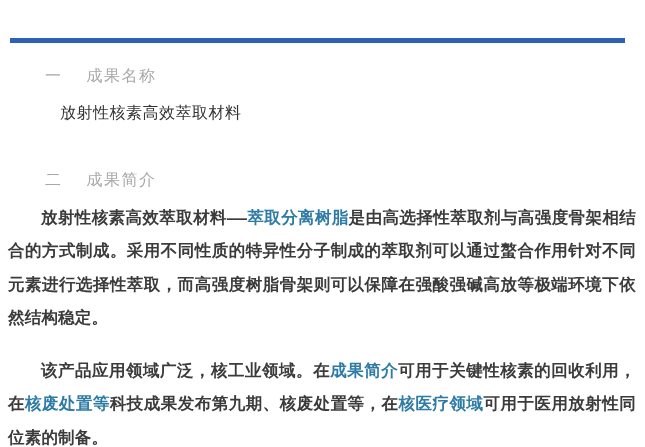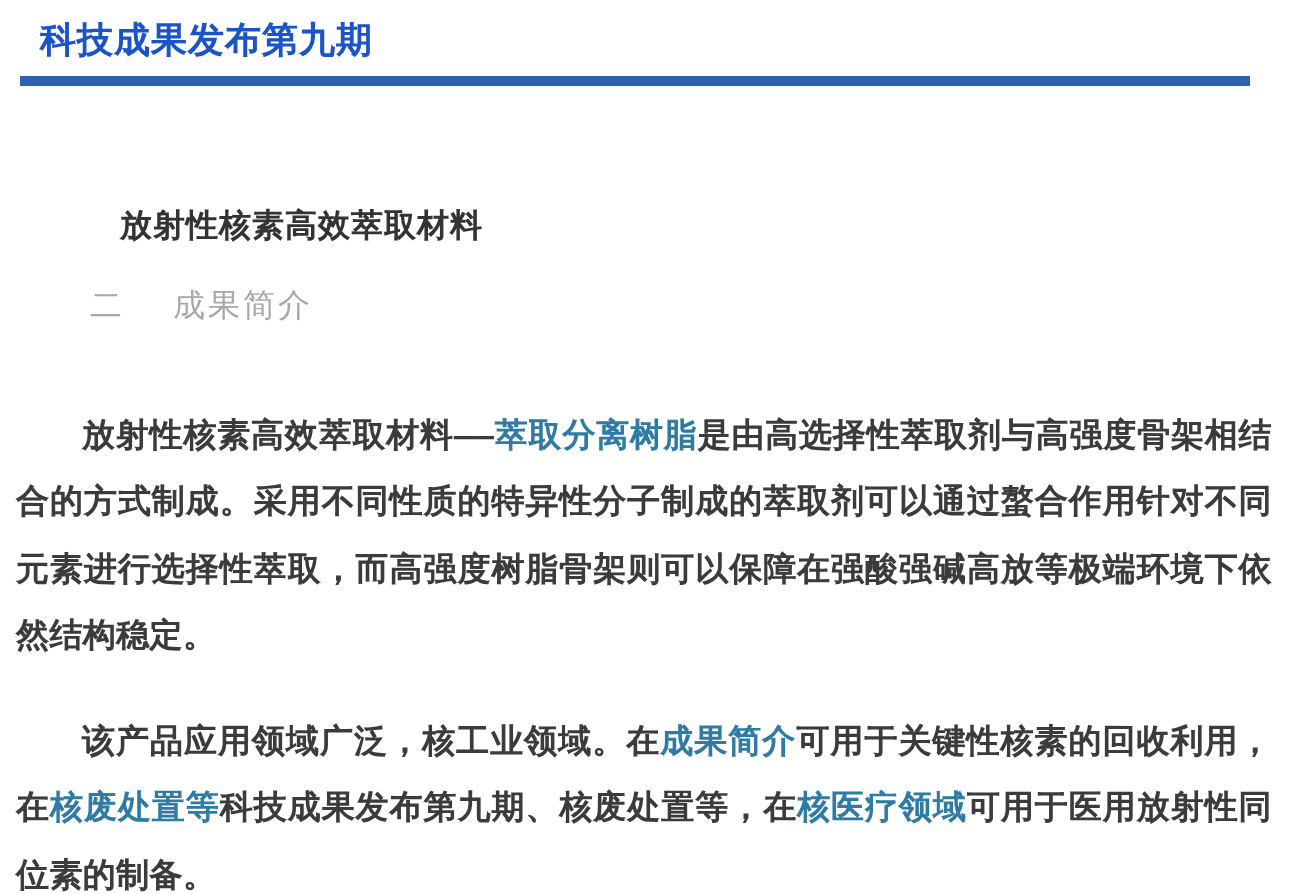--- a/index.html
+++ b/index.html
@@ -43,27 +43,27 @@
     font-size: 16px;
     color: var(--label-gray, #a8a8a8);
     letter-spacing: 1.5px;
     white-space: nowrap;
   }
   .section-label .sec-num {
     display: inline-block;
     margin-right: 24px;
   }
   .section-1 { top: 66px; }
-  .section-2 { top: 143px; font-family: Liberation Mono, monospace; }
+  .section-2 { top: 170px; font-family: Liberation Mono, monospace; }
   .achievement-name {
     position: absolute;
     left: 60px;
     top: 103px;
     font-size: 16px;
-    font-weight: bold;
+    font-weight: normal;
     color: #333333;
     letter-spacing: 0.5px;
     white-space: nowrap;
   }
   .body-paragraph {
     position: absolute;
     left: 8px;
     width: 628px;
     font-size: 16.5px;
     line-height: 33.5px;
@@ -78,24 +78,26 @@
   .body-paragraph .hl {
     color: var(--highlight-teal, #2e7ba6);
     font-weight: bold;
   }
 </style>
 </head>
 <body>
 
 <div class="page">
 
-  <div class="header-title">科技成果发布第九期</div>
 
   <div class="header-bar"></div>
 
+  <div class="section-label section-1">
+    <span class="sec-num">一</span><span>成果名称</span>
+  </div>
 
   <div class="achievement-name">放射性核素高效萃取材料</div>
 
   <div class="section-label section-2">
     <span class="sec-num">二</span><span>成果简介</span>
   </div>
 
   <p class="body-paragraph paragraph-1"><span>放射性核素高效萃取材料——</span><span class="hl">萃取分离树脂</span><span>是由高选择性萃取剂与高强度骨架相结合的方式制成。采用不同性质的特异性分子制成的萃取剂可以通过螯合作用针对不同元素进行选择性萃取，而高强度树脂骨架则可以保障在强酸强碱高放等极端环境下依然结构稳定。</span></p>
 
   <p class="body-paragraph paragraph-2"><span>该产品应用领域广泛，核工业领域。在</span><span class="hl">成果简介</span><span>可用于关键性核素的回收利用，在</span><span class="hl">核废处置等</span><span>科技成果发布第九期、核废处置等，在</span><span class="hl">核医疗领域</span><span>可用于医用放射性同位素的制备。</span></p>

